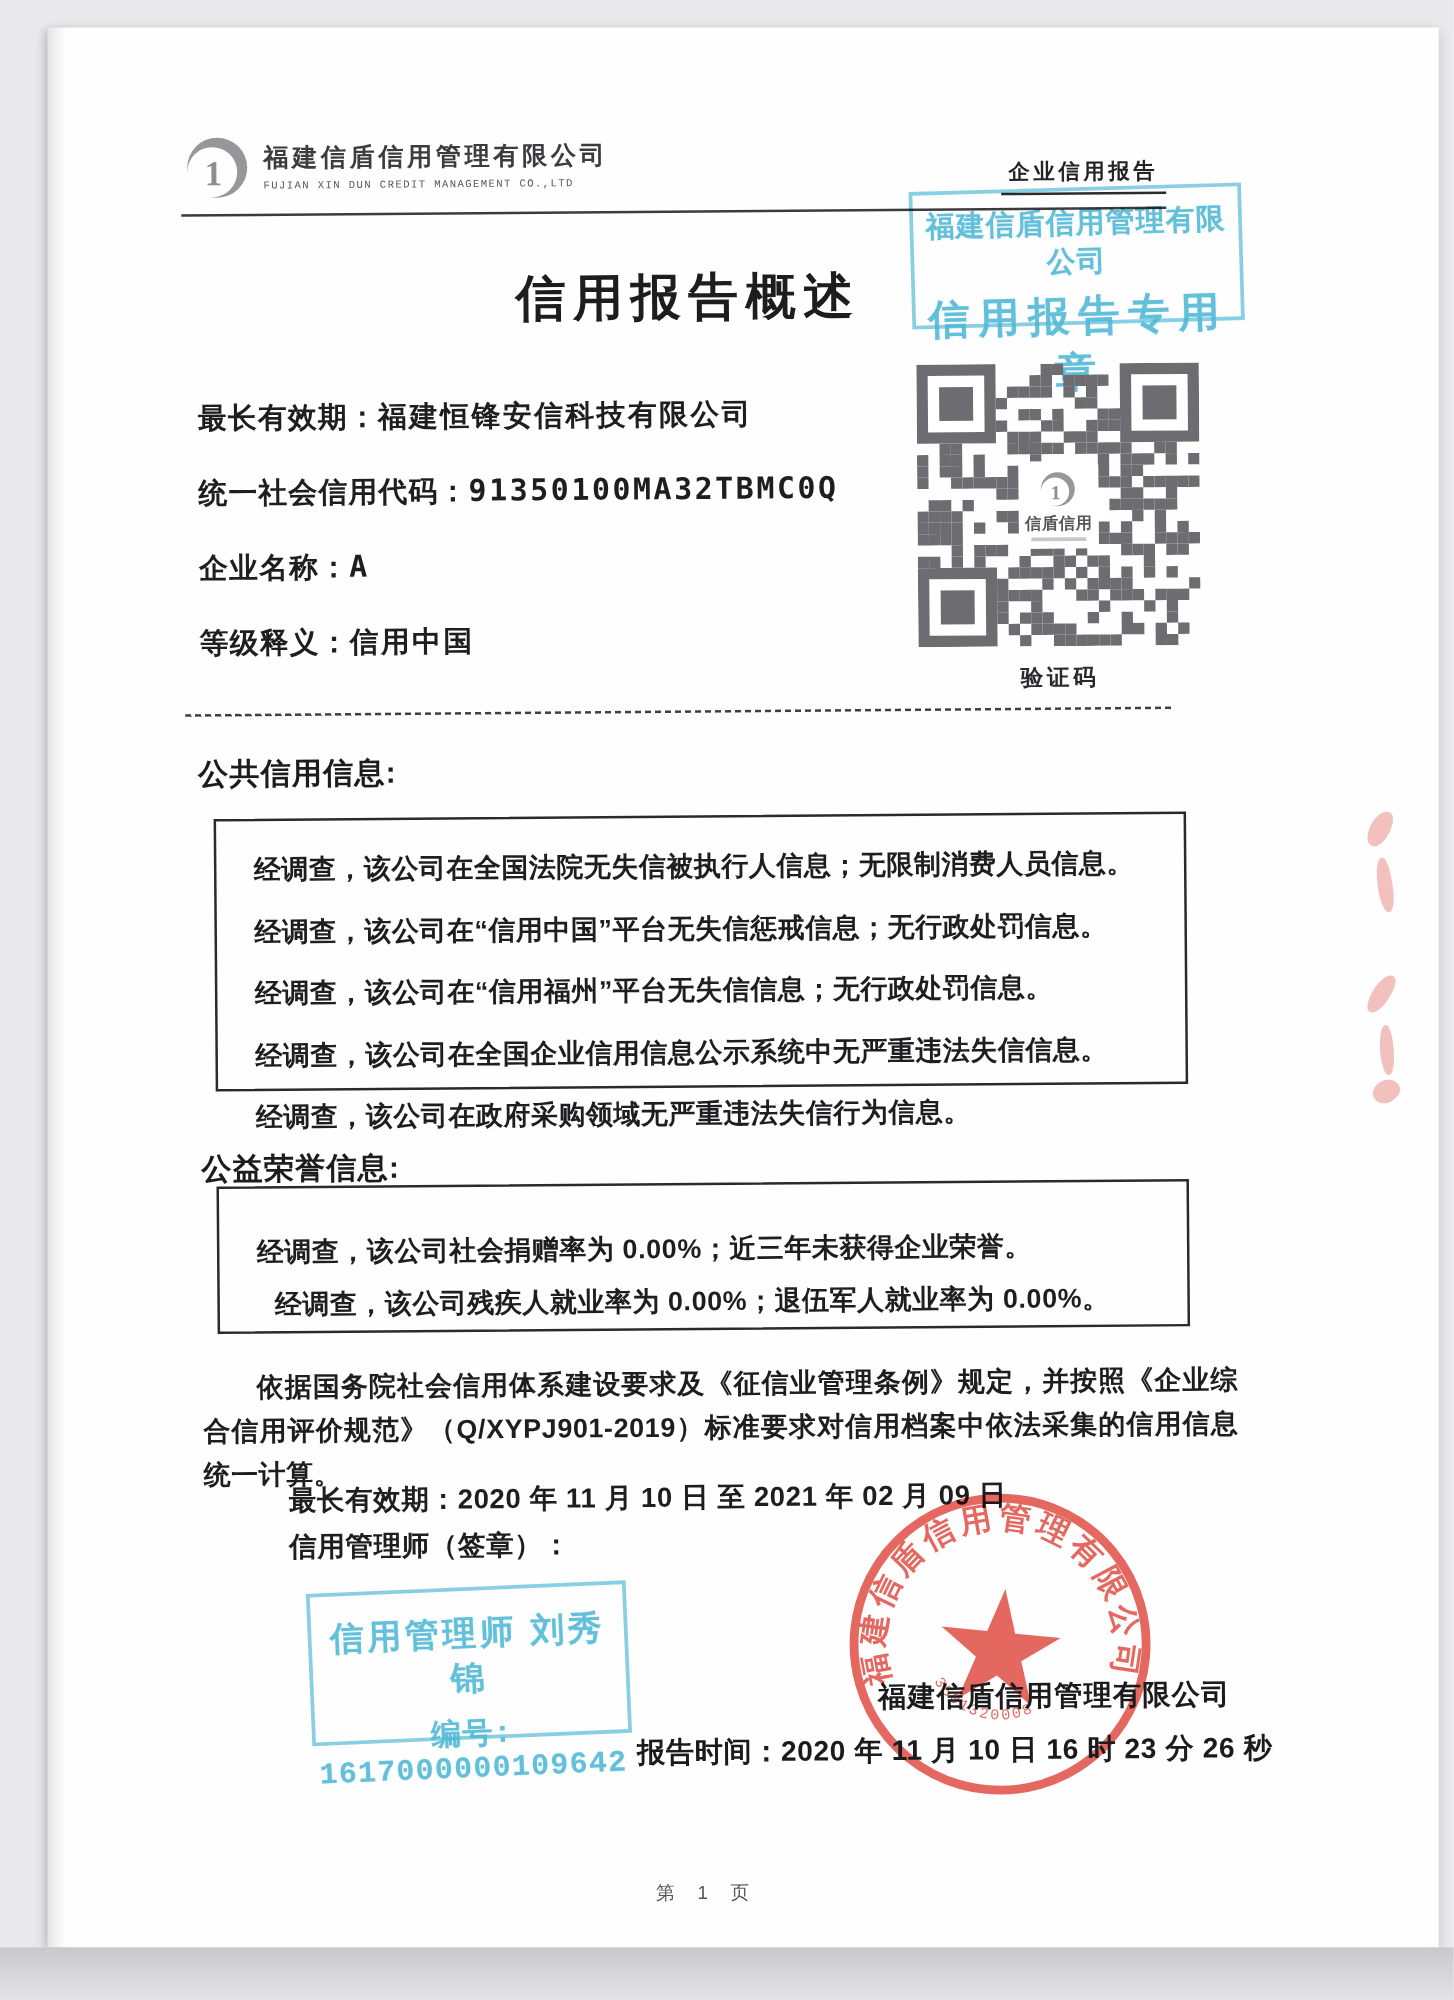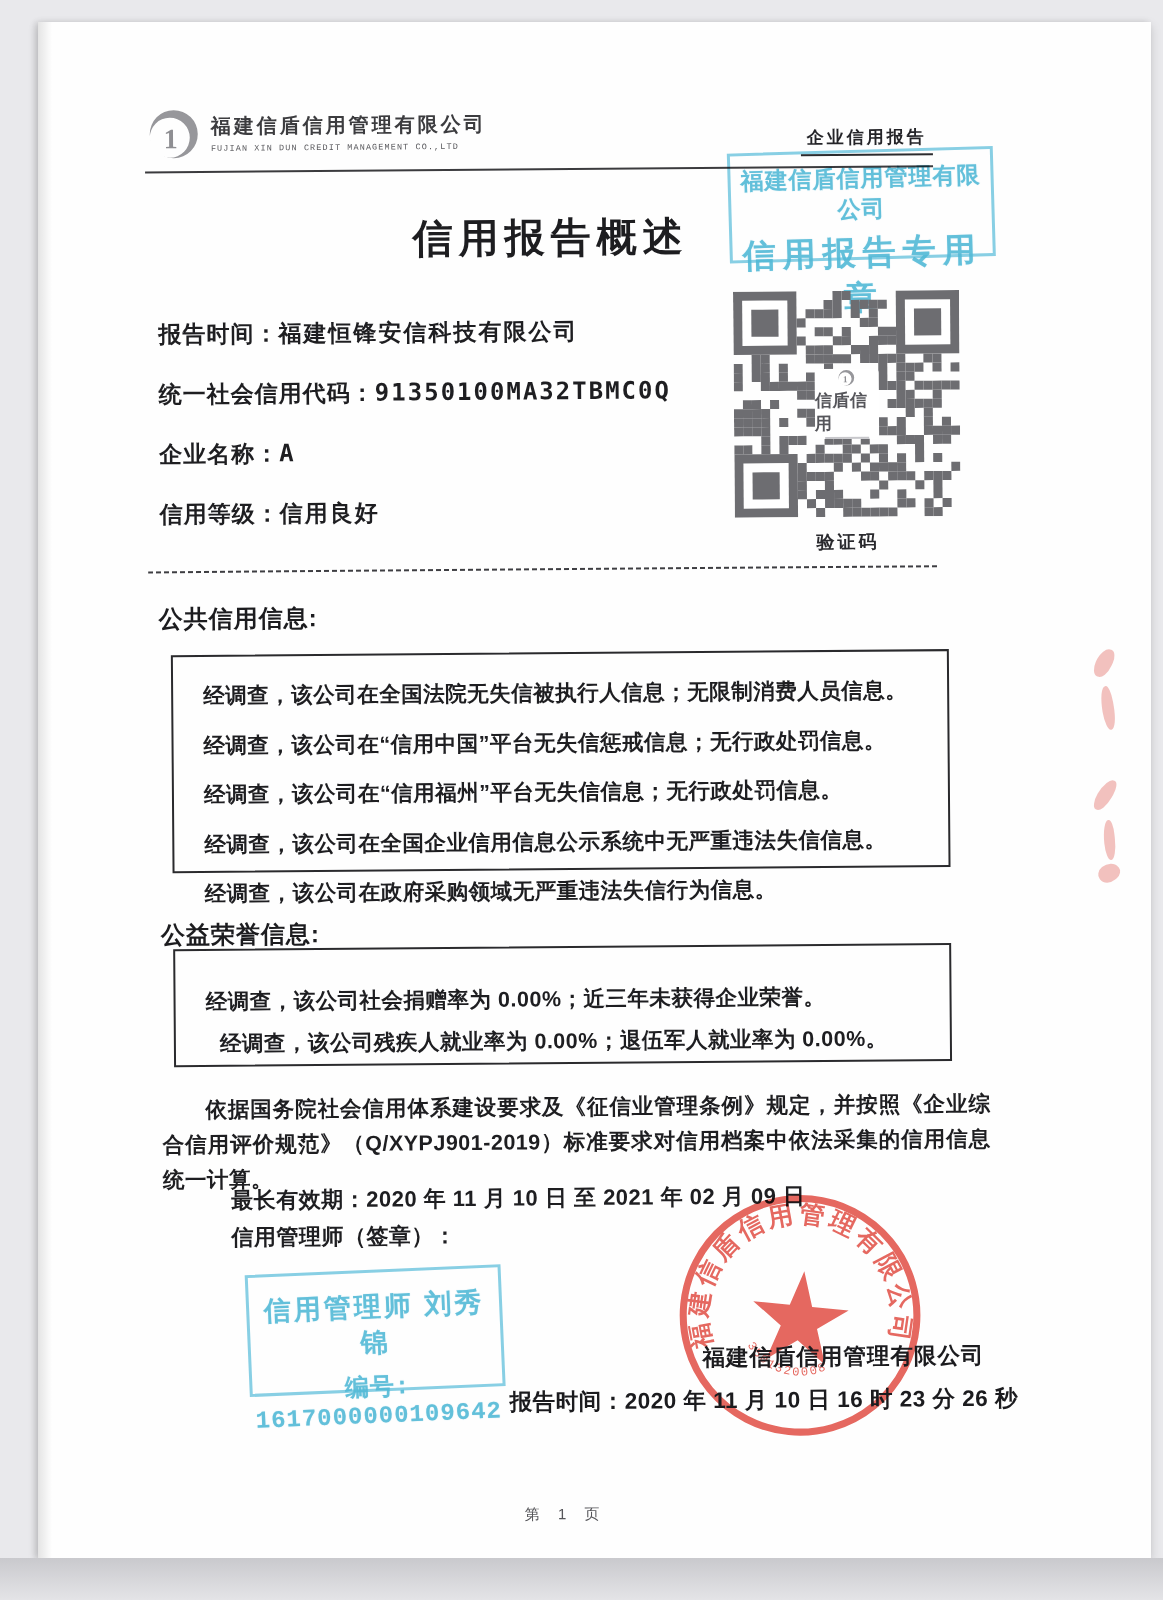--- a/index.html
+++ b/index.html
@@ -68,21 +68,21 @@
 
   
   .qr-box{position:absolute;left:737px;top:293px;width:226px;height:226px;}
   .qr-box svg{width:100%;height:100%;}
   .qr-logo{
     position:absolute;left:50%;top:50%;transform:translate(-50%,-50%);
     width:64px;height:70px;background:#fff;border-radius:4px;
     display:flex;flex-direction:column;align-items:center;justify-content:center;
   }
   .qr-logo svg{width:34px;height:32px;}
-  .qr-logo-text{font-size:17px;font-weight:700;color:#55555a;letter-spacing:.5px;margin-top:2px;}
+  .qr-logo-text{font-size:13px;font-weight:700;color:#55555a;letter-spacing:.5px;margin-top:2px;}
   .qr-logo-sub{width:44px;height:3px;background:#c7c7cb;margin-top:2px;}
   .qr-caption{
     position:absolute;left:737px;top:532px;width:226px;text-align:center;
     font-size:18px;font-weight:700;color:#2a2a2e;letter-spacing:3px;
   }
 
   
   .dashed-divider{
     position:absolute;left:150px;top:568px;width:790px;height:2px;
     background:repeating-linear-gradient(90deg,#3e3e42 0 5px,transparent 5px 8px);
@@ -144,30 +144,30 @@
   <div class="header-rule"></div>
 
   <div class="stamp-blue stamp-top">
     <div class="l1">福建信盾信用管理有限公司</div>
     <div class="l2">信用报告专用章</div>
   </div>
 
   <div class="report-title">信用报告概述</div>
 
   <div class="field-row" style="top:316px">
-    <span>报告时间：</span><span class="val">福建恒锋安信科技有限公司</span>
+    <span>最长有效期：</span><span class="val">福建恒锋安信科技有限公司</span>
   </div>
   <div class="field-row" style="top:376px">
     <span>统一社会信用代码：</span><span class="val val-code">91350100MA32TBMC0Q</span>
   </div>
   <div class="field-row" style="top:436px">
     <span>企业名称：</span><span class="val val-code">A</span>
   </div>
   <div class="field-row" style="top:496px">
-    <span>信用等级：</span><span class="val">信用良好</span>
+    <span>等级释义：</span><span class="val">信用中国</span>
   </div>
 
   <div class="qr-box">
     <svg viewBox="0 0 200 200">
         <g fill="#6d6d71">
           <rect x="88" y="0" width="8" height="8"></rect>
           <rect x="96" y="0" width="8" height="8"></rect>
           <rect x="80" y="8" width="8" height="8"></rect>
           <rect x="88" y="8" width="8" height="8"></rect>
           <rect x="104" y="8" width="8" height="8"></rect>

